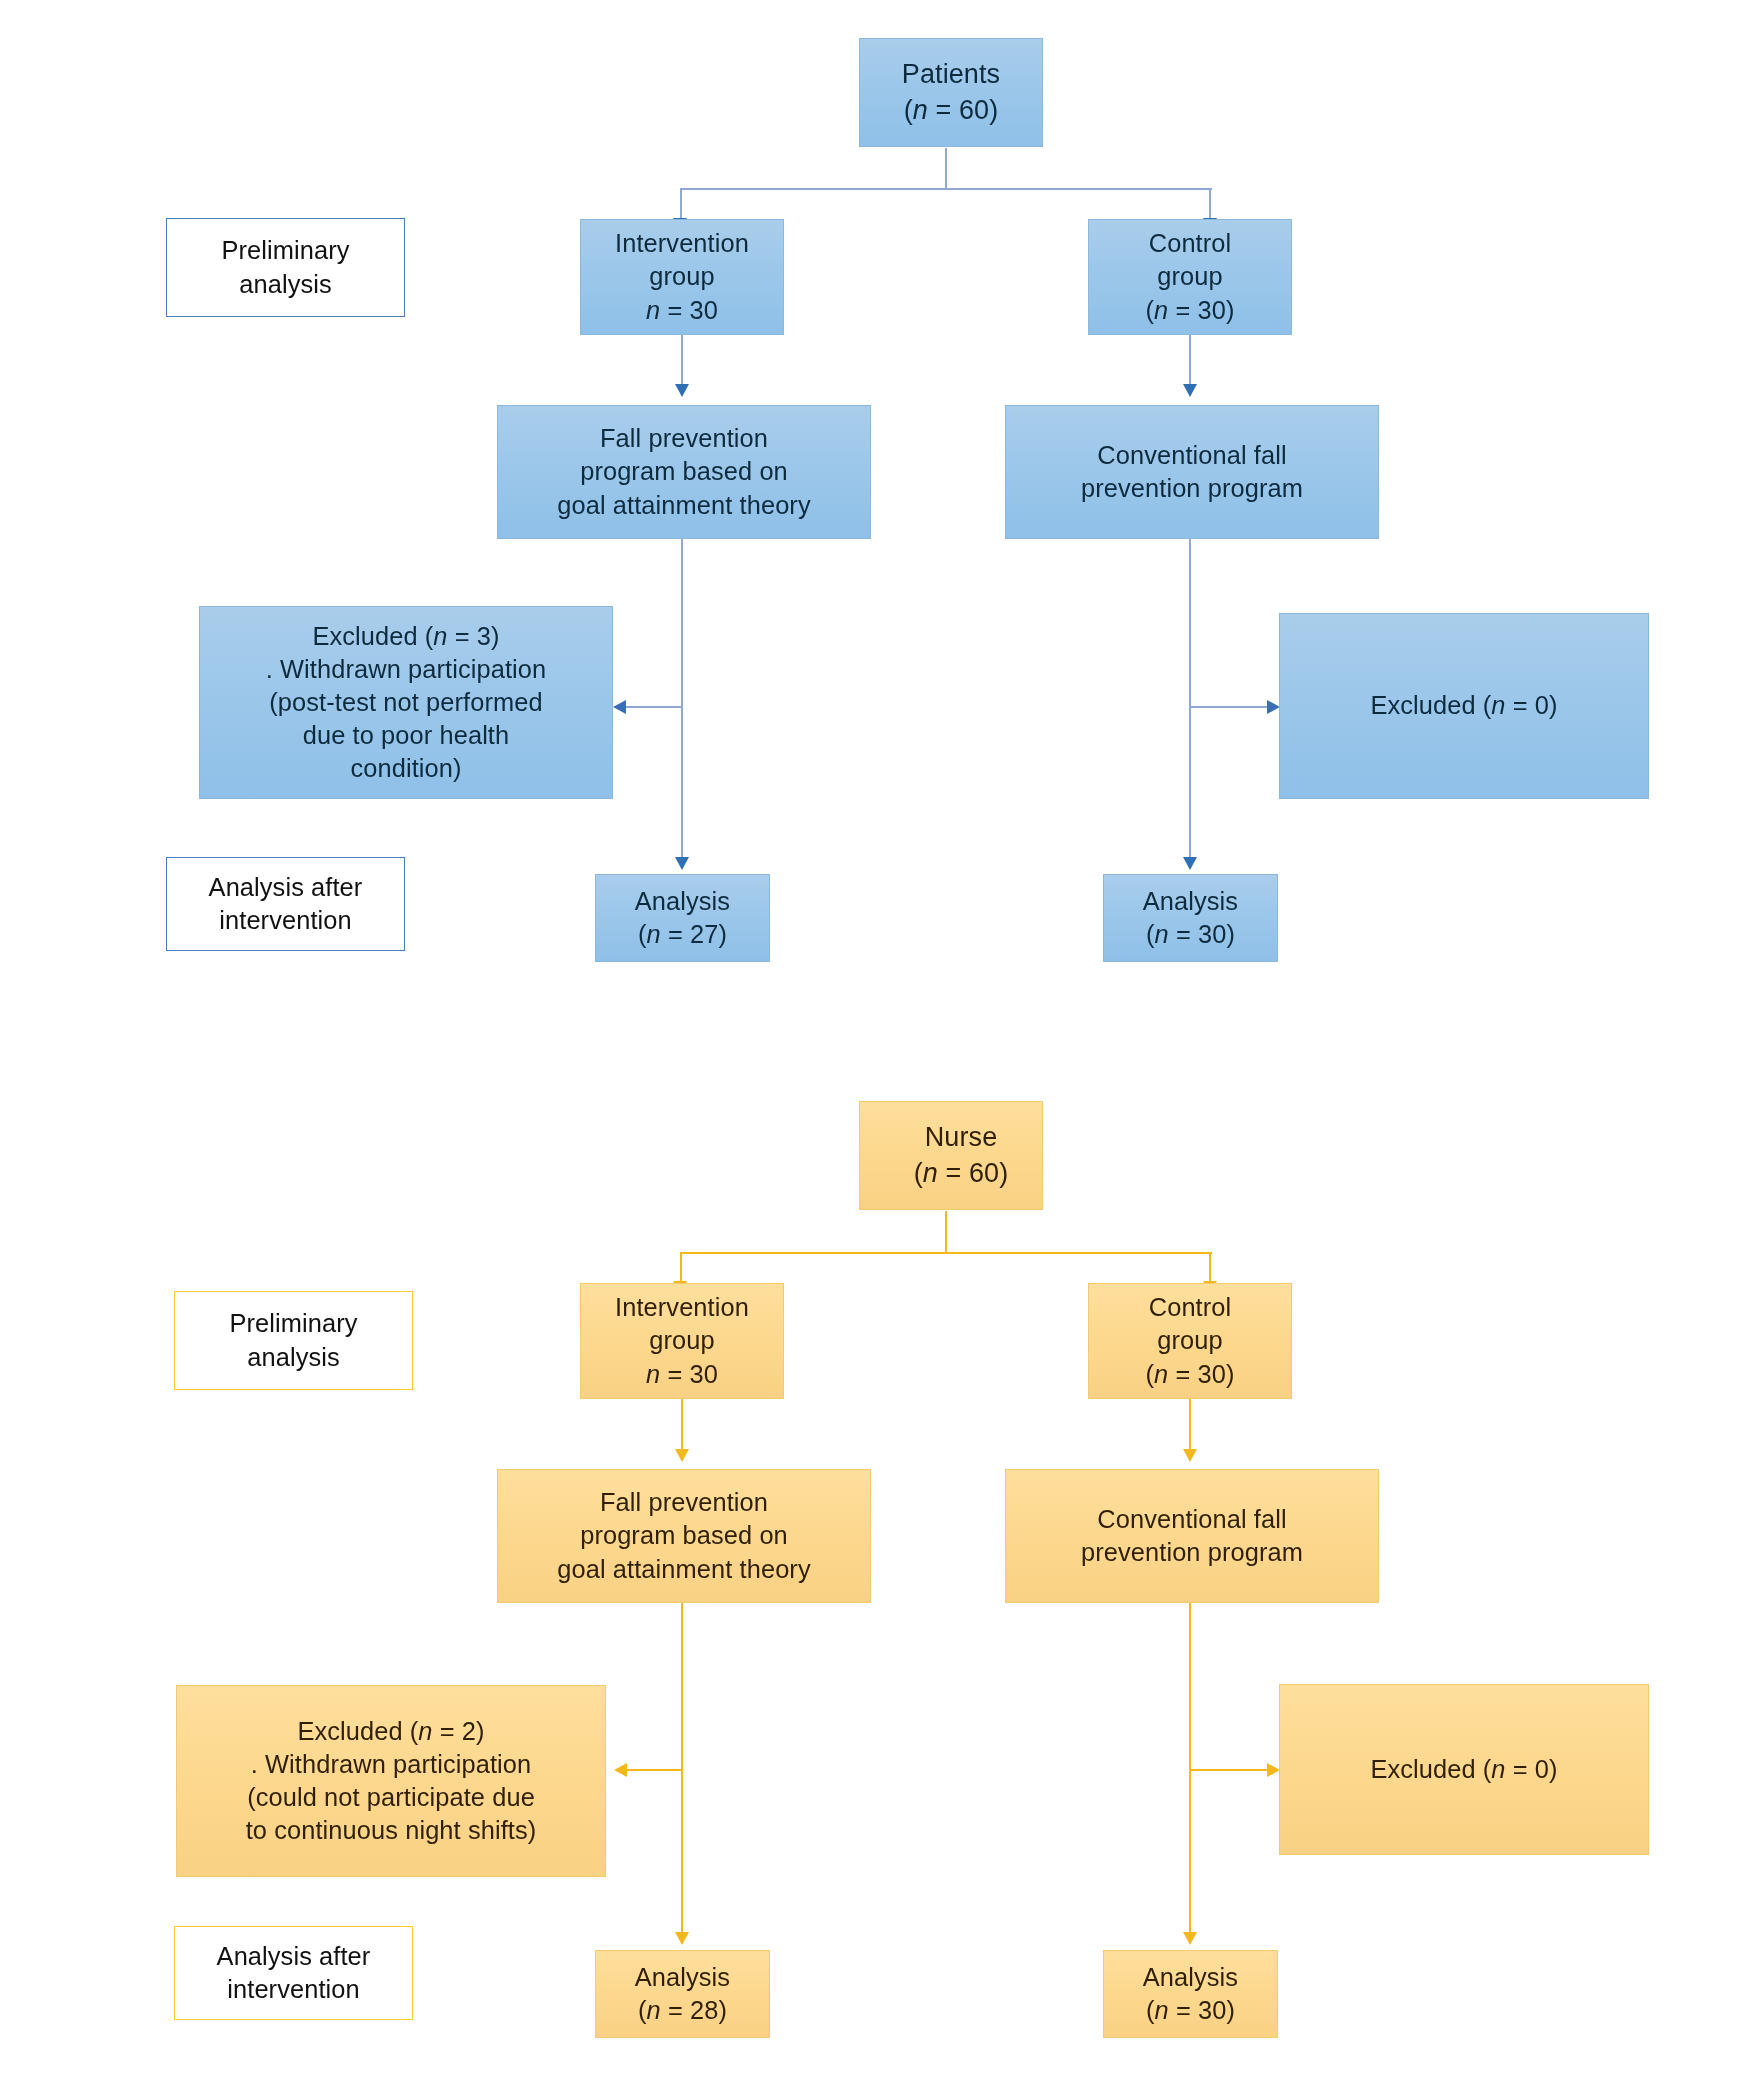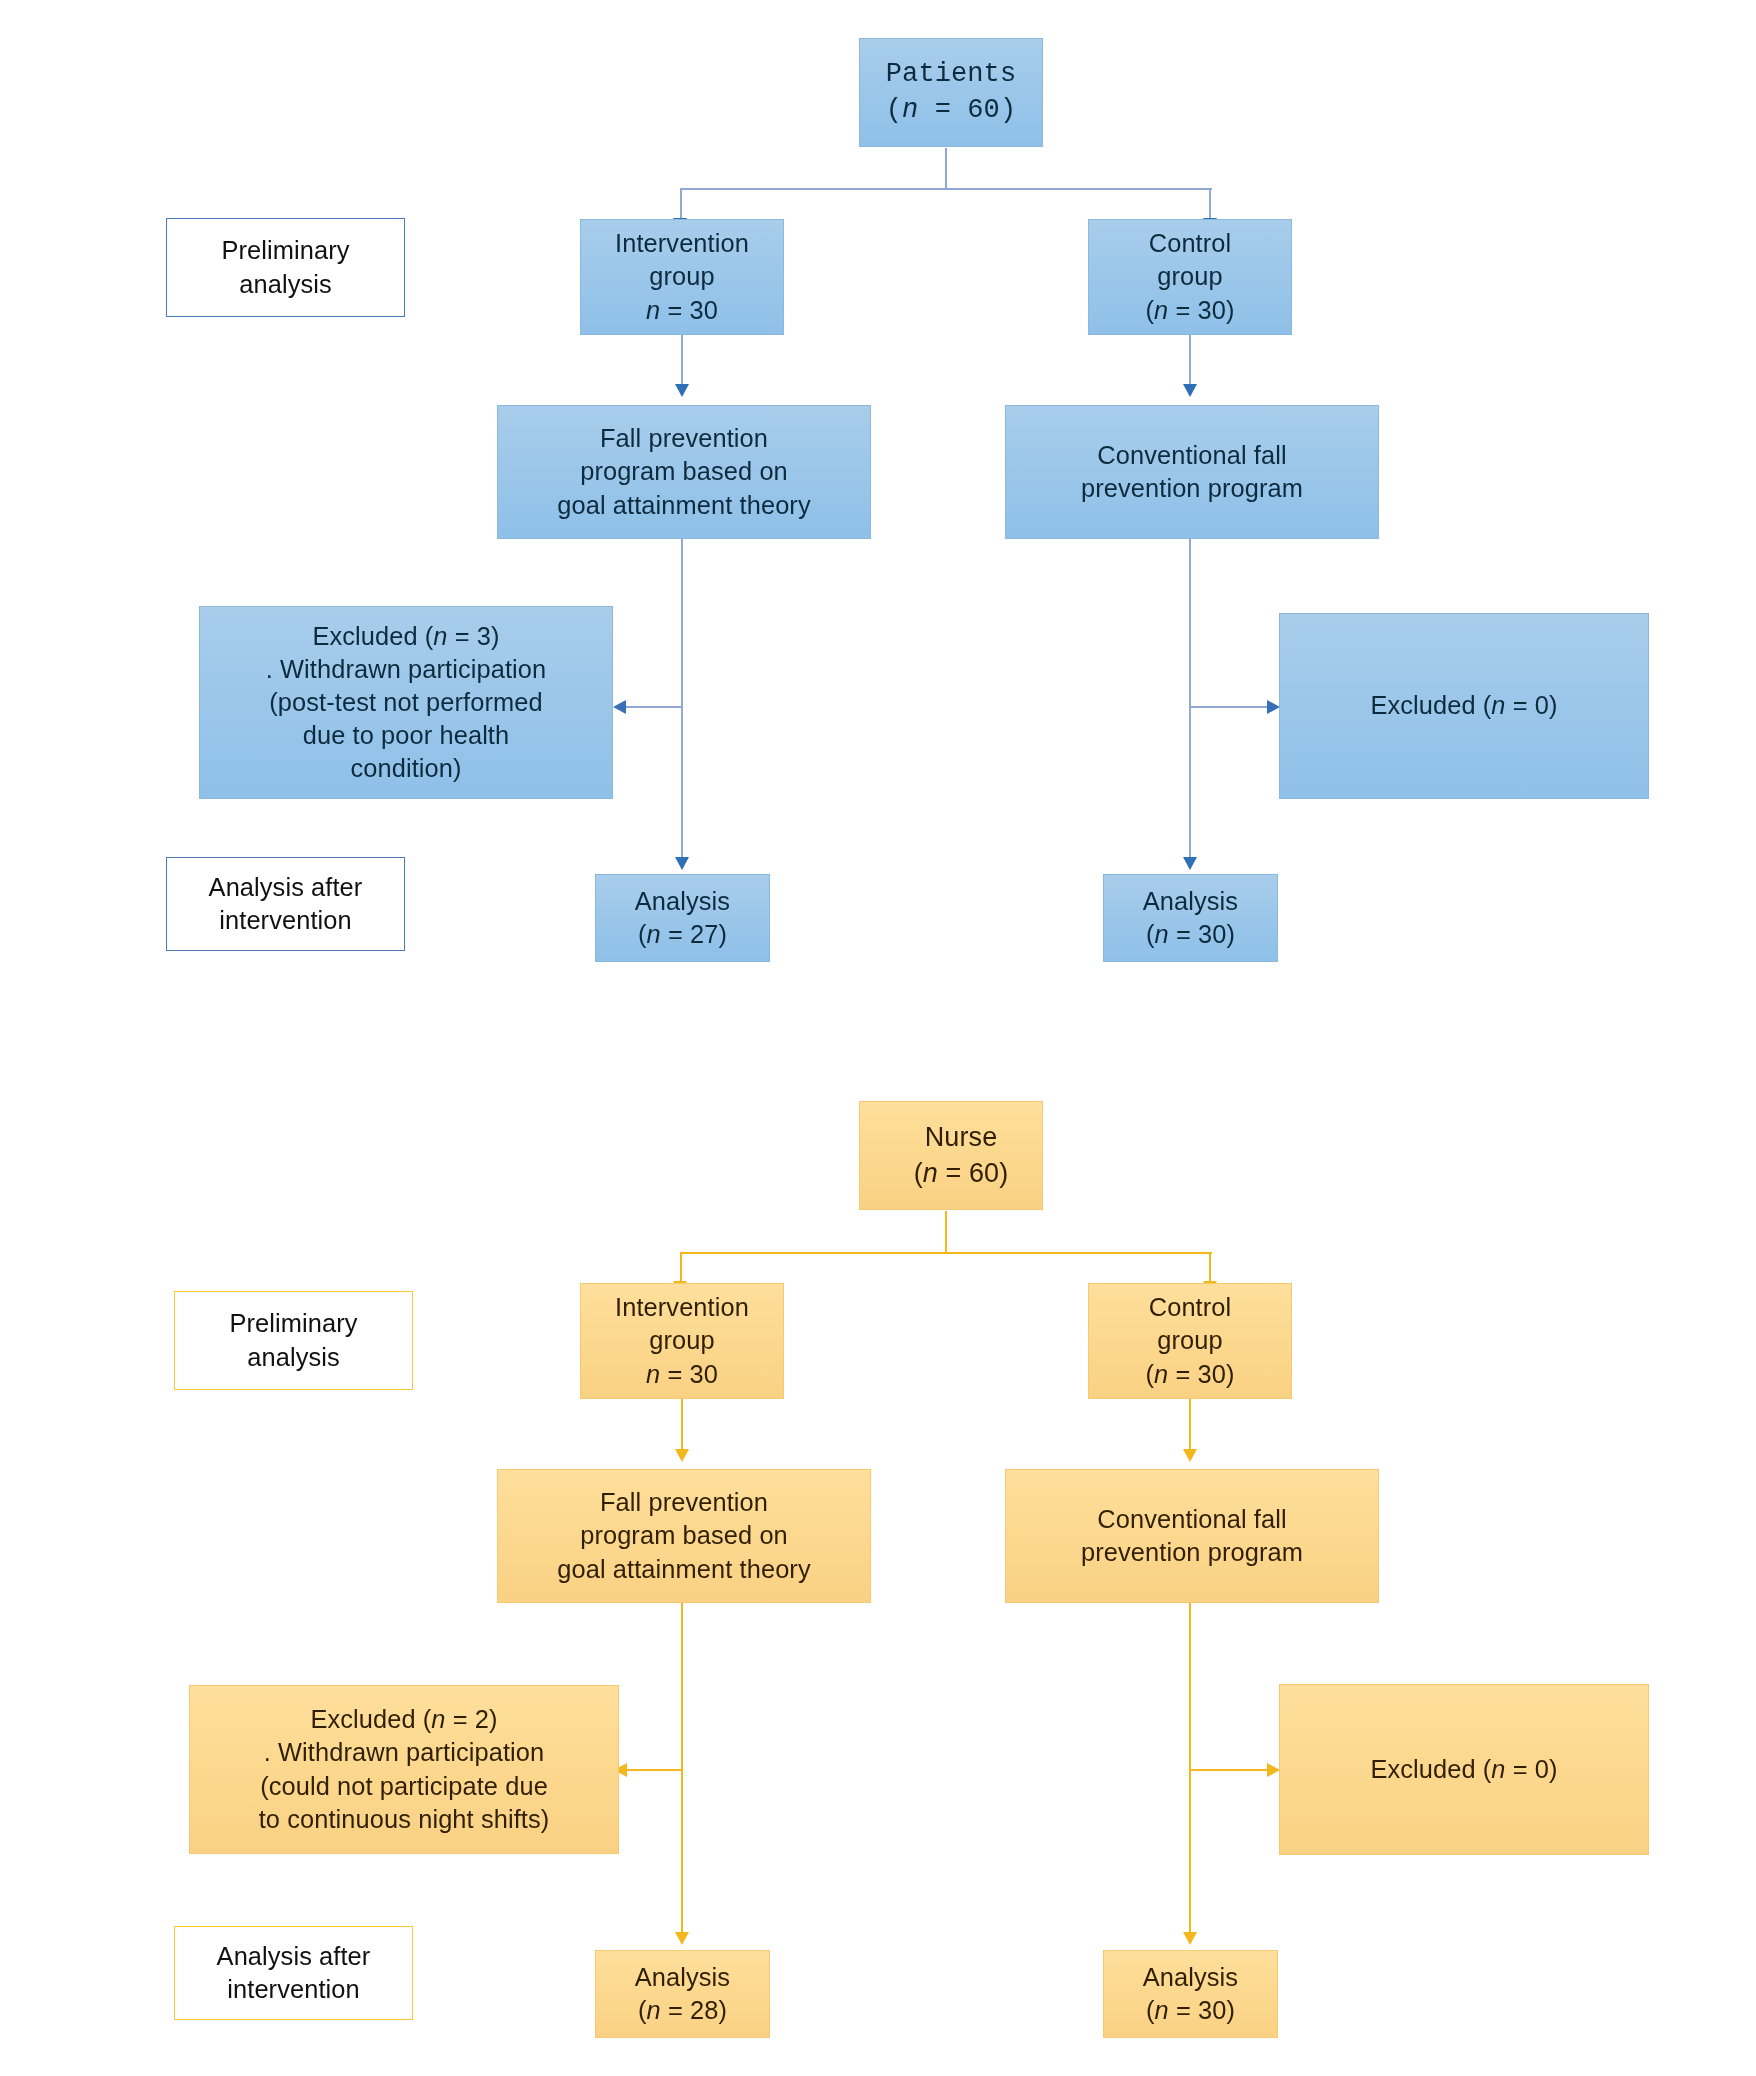--- a/index.html
+++ b/index.html
@@ -106,21 +106,21 @@
     border-left: 13px solid #f5b81c;
   }
 
   em.nvar { font-style: italic; }
 </style>
 </head>
 <body>
 
 <div id="canvas">
 
-  <div class="node blue-fill" style="left:859px; top:38px; width:184px; height:109px; font-size:27px;font-family:Liberation Mono, monospace;">
+  <div class="node blue-fill" style="left:859px; top:38px; width:184px; height:109px; font-size:27px;">
     <span class="txt">Patients<br>(<em class="nvar">n</em> = 60)</span>
   </div>
 
   <div class="conn vline c-blue-l" style="left:945px; top:148px; width:1.8px; height:42px;"></div>
   <div class="conn hline c-blue-l" style="left:680px; top:188px; width:532px; height:2.2px;"></div>
   <div class="conn vline c-blue-l" style="left:680px; top:188px; width:1.8px; height:33px;"></div>
   <div class="conn vline c-blue-l" style="left:1209px; top:188px; width:1.8px; height:33px;"></div>
   <div class="arrow arrow-down-blue" style="left:673px; top:218px;"></div>
   <div class="arrow arrow-down-blue" style="left:1203px; top:218px;"></div>
 
@@ -222,21 +222,21 @@
 
   <div class="conn vline c-yellow" style="left:1189px; top:1603px; width:1.8px; height:333px;"></div>
   <div class="arrow arrow-down-yellow" style="left:1183px; top:1932px;"></div>
 
   <div class="conn hline c-yellow" style="left:627px; top:1769px; width:56px; height:1.8px;"></div>
   <div class="arrow arrow-left-yellow" style="left:614px; top:1763px;"></div>
 
   <div class="conn hline c-yellow" style="left:1190px; top:1769px; width:80px; height:1.8px;"></div>
   <div class="arrow arrow-right-yellow" style="left:1267px; top:1763px;"></div>
 
-  <div class="node yellow-fill" style="left:189px; top:1685px; width:430px; height:169px; font-size:25.4px;align-items:center;">
+  <div class="node yellow-fill" style="left:176px; top:1685px; width:430px; height:192px; font-size:25.4px;align-items:center;">
     <span class="txt">Excluded (<em class="nvar">n</em> = 2)<br>. Withdrawn participation<br>(could not participate due<br>to continuous night shifts)</span>
   </div>
 
   <div class="node yellow-fill" style="left:1279px; top:1684px; width:370px; height:171px; font-size:25.4px;">
     <span class="txt">Excluded (<em class="nvar">n</em> = 0)</span>
   </div>
 
   <div class="node yellow-outline" style="left:174px; top:1926px; width:239px; height:94px; font-size:25.4px;">
     <span class="txt">Analysis after<br>intervention</span>
   </div>

